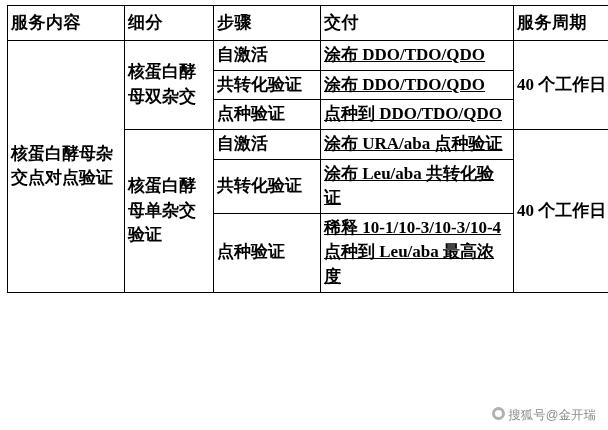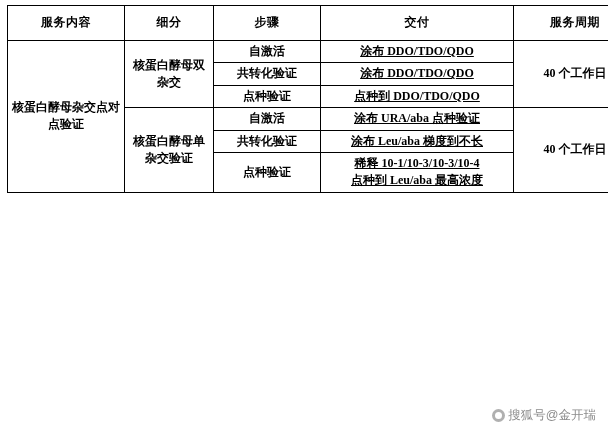--- a/index.html
+++ b/index.html
@@ -23,23 +23,23 @@
   }
   table.svc-table {
     border-collapse: collapse;
     table-layout: fixed;
     width: 594px;
     background: #ffffff;
   }
   table.svc-table td, table.svc-table th {
     border: 1px solid #000000;
     padding: 2px 3px;
-    text-align: center;
+    text-align: left;
     vertical-align: middle;
-    font-size: 12px;
+    font-size: 17px;
     line-height: 1.45;
     font-weight: bold;
     font-family: "Liberation Serif", serif;
   }
   thead th {
     background: #ffffff;
     height: 30px;
     font-size: 15.5px;
     letter-spacing: 0.5px;
   }
@@ -59,21 +59,21 @@
   }
   .watermark {
     position: absolute;
     right: 12px;
     bottom: 6px;
     font-size: 12.5px;
     color: #8c8c8c;
     font-family: "Liberation Sans", sans-serif;
     font-weight: normal;
     display: flex;
-    align-items: center;
+    align-items: flex-start;
     gap: 3px;
   }
   .wm-icon {
     display: inline-block;
     width: 13px;
     height: 13px;
     border-radius: 50%;
     background: #b0b0b0;
     position: relative;
   }
@@ -119,21 +119,21 @@
         <td class="col-d">点种到 DDO/TDO/QDO</td>
       </tr>
       <tr>
         <td class="col-b" rowspan="3">核蛋白酵母单杂交验证</td>
         <td class="col-c">自激活</td>
         <td class="col-d">涂布 URA/aba 点种验证</td>
         <td class="col-e" rowspan="3">40 个工作日</td>
       </tr>
       <tr>
         <td class="col-c">共转化验证</td>
-        <td class="col-d">涂布 Leu/aba 梯度到不长</td>
+        <td class="col-d">涂布 Leu/aba 共转化验证</td>
       </tr>
       <tr>
         <td class="col-c">点种验证</td>
         <td class="col-d cell-multiline">稀释 10-1/10-3/10-3/10-4
 点种到 Leu/aba 最高浓度</td>
       </tr>
     </tbody>
   </table>
 </div>
 

